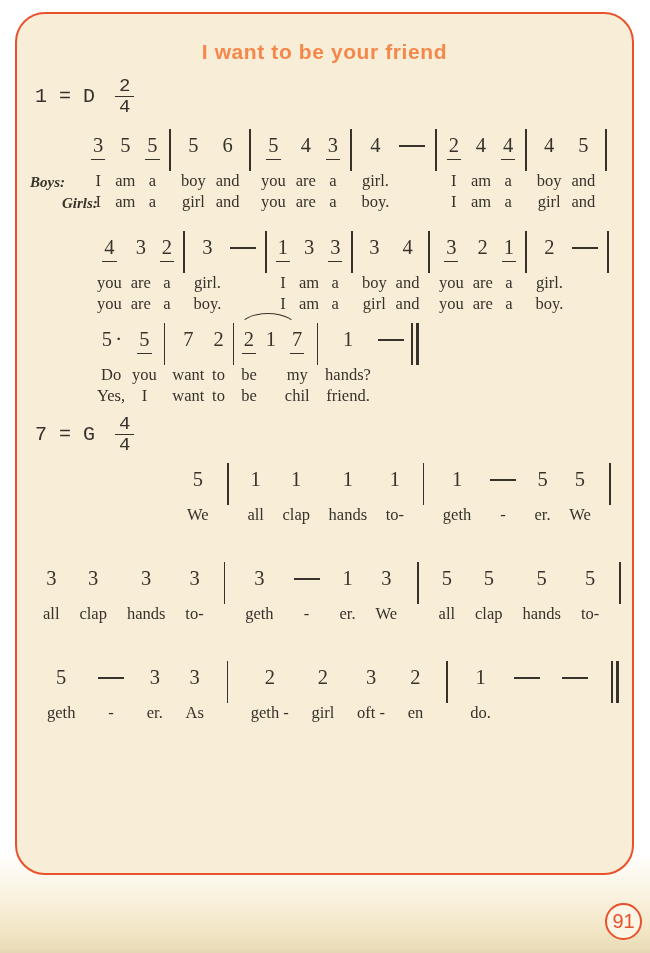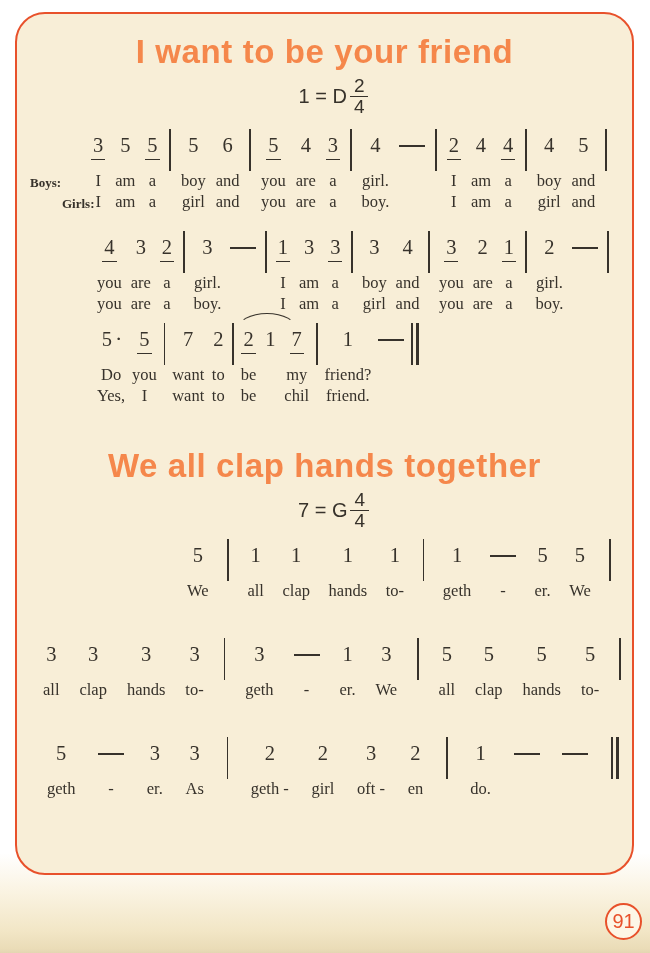--- a/index.html
+++ b/index.html
@@ -9,25 +9,25 @@
     --ink:#37322b;
   }
   html,body{margin:0;padding:0;}
   body{width:650px;height:953px;overflow:hidden;background:#ffffff;}
   .stage{position:relative;width:650px;height:953px;background:#ffffff;}
   .bottom-band{position:absolute;left:0;right:0;bottom:0;height:100px;
     background:linear-gradient(180deg,#ffffff 0%,#faf3e1 40%,#f2e6c6 78%,#eadcb7 96%,#e4d6b2 100%);}
   .music-box{position:absolute;left:15px;top:12px;width:615px;height:837px;
     border:2px solid var(--accent);border-radius:30px;background:var(--paper);
     padding-top:22px;box-sizing:content-box;}
-  .song-title{font-family:"Liberation Sans",sans-serif;font-weight:700;font-size:33px;
+  .song-title{font-family:"Liberation Sans",sans-serif;font-weight:700;font-size:21px;
     letter-spacing:.6px;color:var(--title);text-align:center;line-height:32px;}
   .t1{margin-top:44px;}
-  .keysig{display:flex;align-items:center;gap:3px;margin:6px 0 0 18px;height:44px;
-    font-family:Liberation Sans, sans-serif;font-size:20px;color:var(--ink);justify-content:center;}
+  .keysig{display:flex;align-items:center;gap:20px;margin:6px 0 0 18px;height:44px;
+    font-family:Liberation Mono, monospace;font-size:20px;color:var(--ink);}
   .frac{display:inline-flex;flex-direction:column;align-items:center;line-height:20px;font-size:19px;}
   .frac .num{border-bottom:1.6px solid var(--ink);padding:0 4px;}
   .frac .den{padding:0 4px;}
   .syswrap{position:relative;}
   .sys{display:flex;justify-content:space-between;align-items:flex-start;}
   .s0-0{margin:14px 0 0 74px;width:516px;}
   .s0-1{margin:22px 0 0 80px;width:512px;}
   .s0-2{margin:12px 0 0 80px;width:322px;}
   .s1-0{margin:10px 0 0 170px;width:424px;}
   .s1-1{margin:40px 0 0 26px;width:578px;}
@@ -43,21 +43,21 @@
   .dbar{display:flex;gap:3px;margin-top:-3px;}
   .dbar i{display:block;height:42px;background:var(--ink);}
   .dbar .thin{width:1.8px;}
   .dbar .thick{width:3.2px;}
   .slur{position:absolute;top:-13px;left:-4px;width:58px;height:15px;
     border:1.8px solid transparent;border-bottom:none;border-top-color:var(--ink);
     border-radius:50% 50% 0 0 / 100% 100% 0 0;}
   .lyr{font-family:"Liberation Serif",serif;font-size:16.5px;line-height:21px;
     color:var(--ink);white-space:nowrap;}
   .vlabel{position:absolute;left:-61px;font-family:"Liberation Serif",serif;
-    font-weight:700;font-size:13px;line-height:21px;color:var(--ink);white-space:nowrap;}
+    font-weight:700;font-size:15px;line-height:21px;color:var(--ink);white-space:nowrap;font-style:italic;}
   .page-badge{position:absolute;right:8px;bottom:13px;width:33px;height:33px;
     border:2.5px solid var(--accent);border-radius:50%;background:#fdf6e6;
     display:flex;align-items:center;justify-content:center;
     font-family:"Liberation Sans",sans-serif;font-size:20px;color:var(--accent);}
 </style>
 </head>
 <body>
 
 <div class="stage">
   <div class="bottom-band"></div>
@@ -408,39 +408,38 @@
             </div>
             <div class="cell">
               <div class="nrow">
                 <div class="barline"></div>
               </div>
             </div>
             <div class="cell">
               <div class="nrow">
                 <span class="g">1</span>
               </div>
-              <div class="lyr">friend?</div>
+              <div class="lyr">hands?</div>
               <div class="lyr">friend.</div>
             </div>
             <div class="cell">
               <div class="nrow">
                 <div class="dashg"></div>
               </div>
             </div>
             <div class="cell">
               <div class="nrow">
                 <div class="dbar">
                   <i class="thin"></i>
                   <i class="thick"></i>
                 </div>
               </div>
             </div>
           </div>
         </div>
-        <div class="song-title t1">We all clap hands together</div>
         <div class="keysig">
           <span class="tonic">7 = G</span>
           <span class="frac">
             <span class="num">4</span>
             <span class="den">4</span>
           </span>
         </div>
         <div class="syswrap s1-0">
           <div class="sys">
             <div class="cell">

